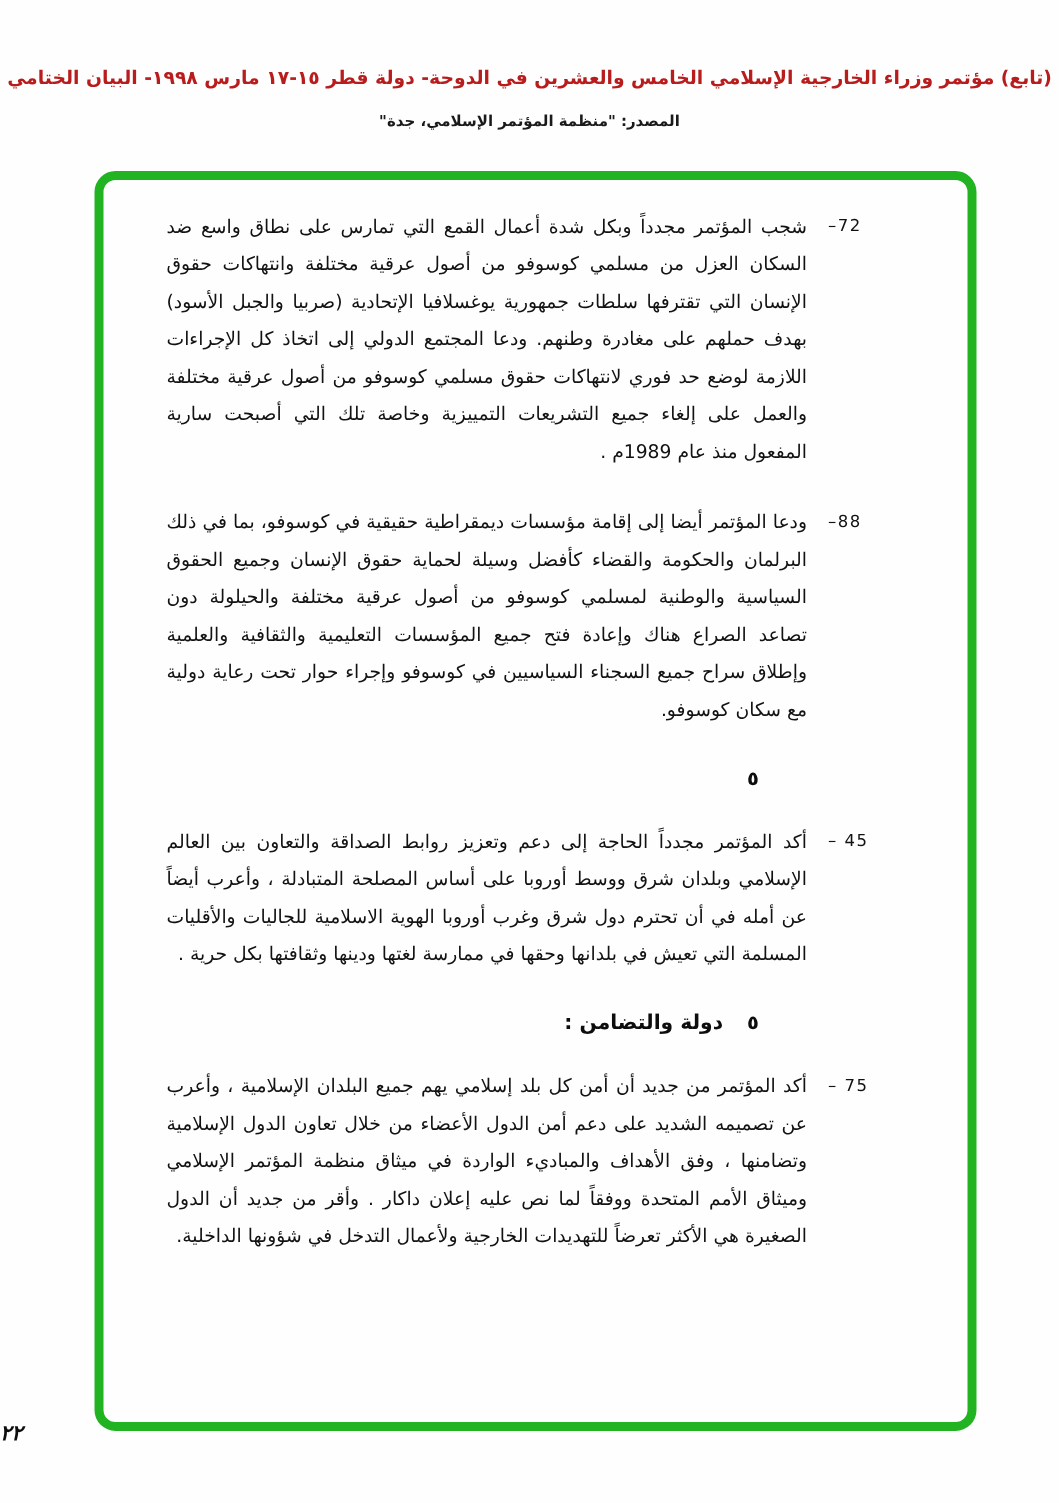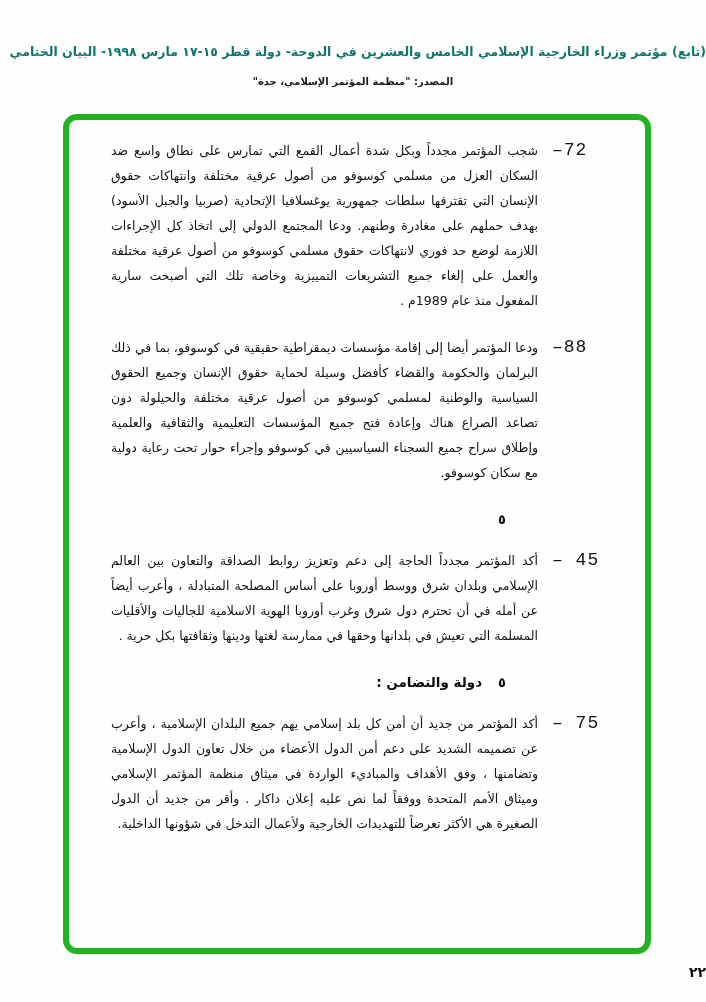--- a/index.html
+++ b/index.html
@@ -15,25 +15,25 @@
     margin: 0 auto;
     background: #fefefe;
     direction: rtl;
     overflow: hidden;
   }
   .header {
     position: absolute;
     top: 44px;
     left: 0;
     right: 0;
-    text-align: right;
+    text-align: center;
     font-weight: bold;
     font-size: 12.5px;
     white-space: nowrap;
-    color: #0f766e;
+    color: #b91c1c;
   }
   .source {
     position: absolute;
     top: 76px;
     left: 0;
     right: 0;
     text-align: center;
     font-weight: bold;
     font-size: 10px;
     color: #1a1a1a;
@@ -62,24 +62,23 @@
     text-align: justify;
     color: #121212;
   }
   .para .marker {
     position: absolute;
     top: 0;
     right: -62px;
     width: 48px;
     direction: ltr;
     text-align: left;
-    font-size: 18px;
+    font-size: 11px;
     letter-spacing: 1px;
     white-space: nowrap;
-    font-family: Liberation Mono, monospace;
   }
   .para .ptext { display: inline; margin-top: 40px; }
   .heading {
     display: flex;
     flex-direction: row;
     align-items: baseline;
     gap: 16px;
     margin-right: 94px;
     margin-top: 6px;
     margin-bottom: 16px;
@@ -87,28 +86,29 @@
     font-size: 13.5px;
     line-height: 25px;
     color: #0d0d0d;
   }
   .heading .bullet {
     font-weight: bold;
     font-size: 13px;
   }
   .page-number {
     position: absolute;
-    bottom: 22px;
+    bottom: 38px;
     left: 0;
     right: 0;
-    text-align: right;
+    text-align: left;
     font-weight: bold;
     font-size: 14px;
     letter-spacing: 4px;
     color: #0d0d0d;
+    font-style: italic;
   }
 </style>
 </head>
 <body>
 
 <div class="page">
 
   <div class="header">(تابع) مؤتمر وزراء الخارجية الإسلامي الخامس والعشرين في الدوحة- دولة قطر ١٥-١٧ مارس ١٩٩٨- البيان الختامي</div>
 
   <div class="source">المصدر: "منظمة المؤتمر الإسلامي، جدة"</div>

